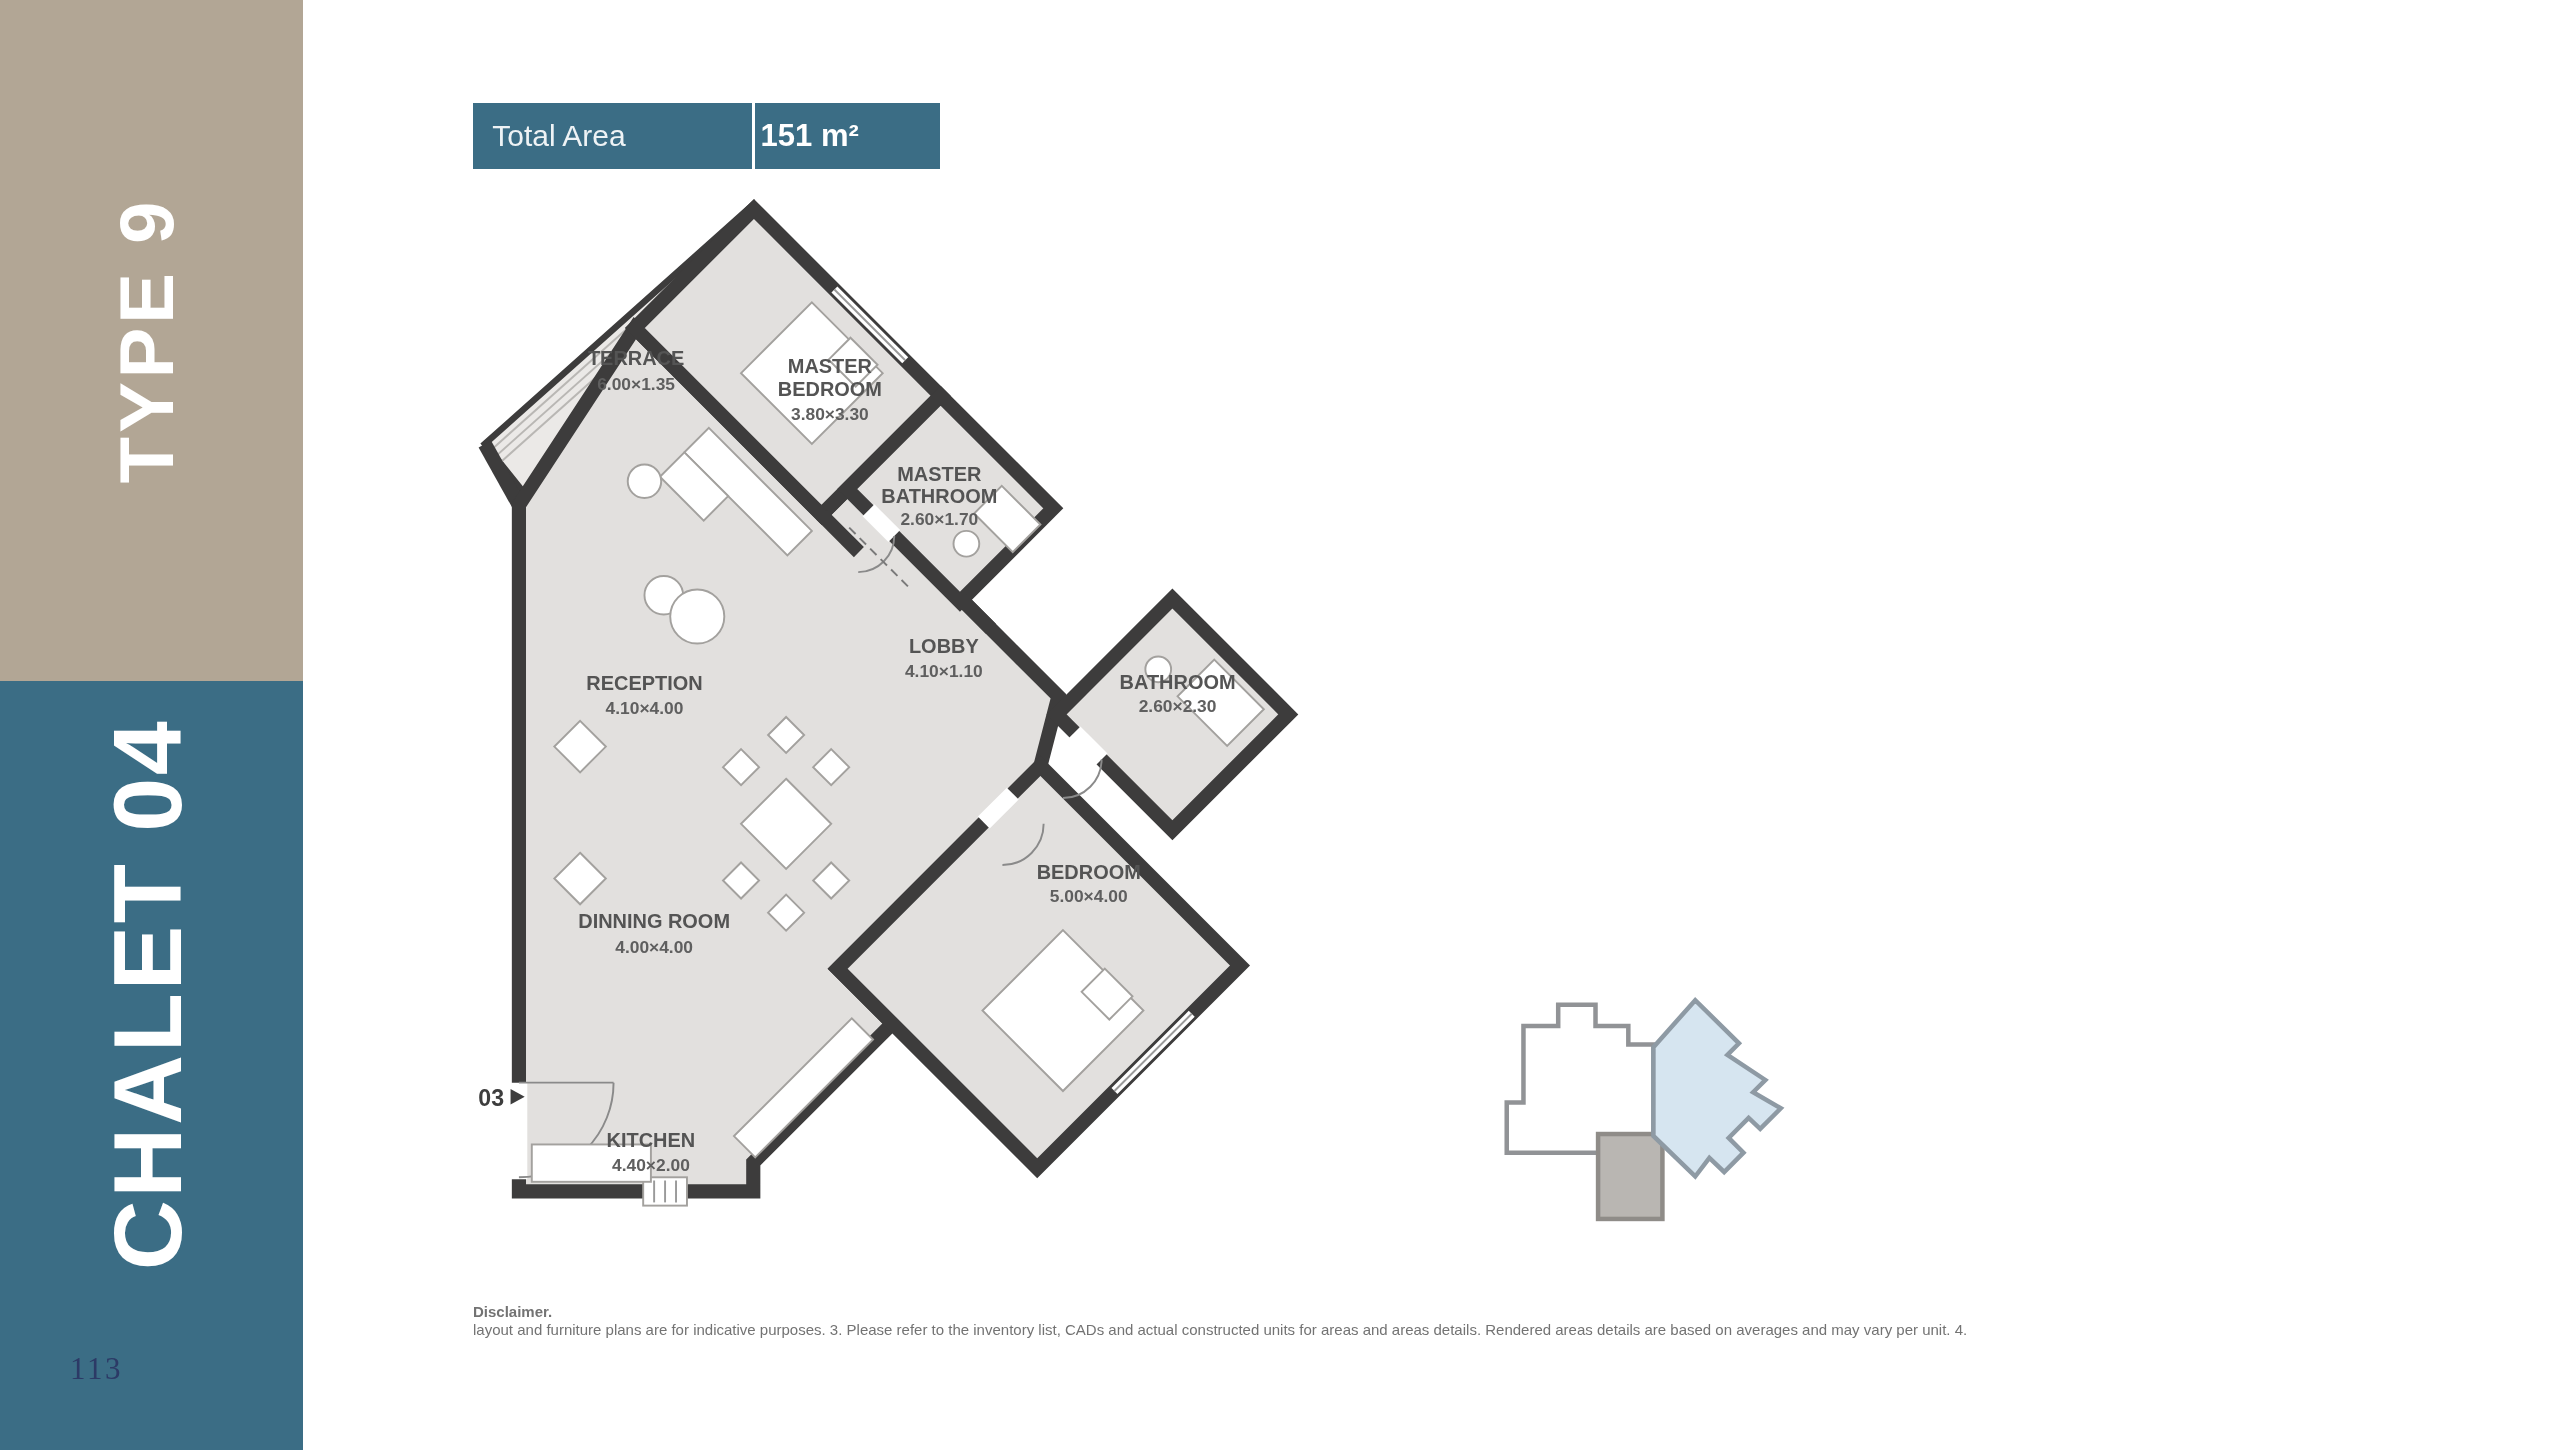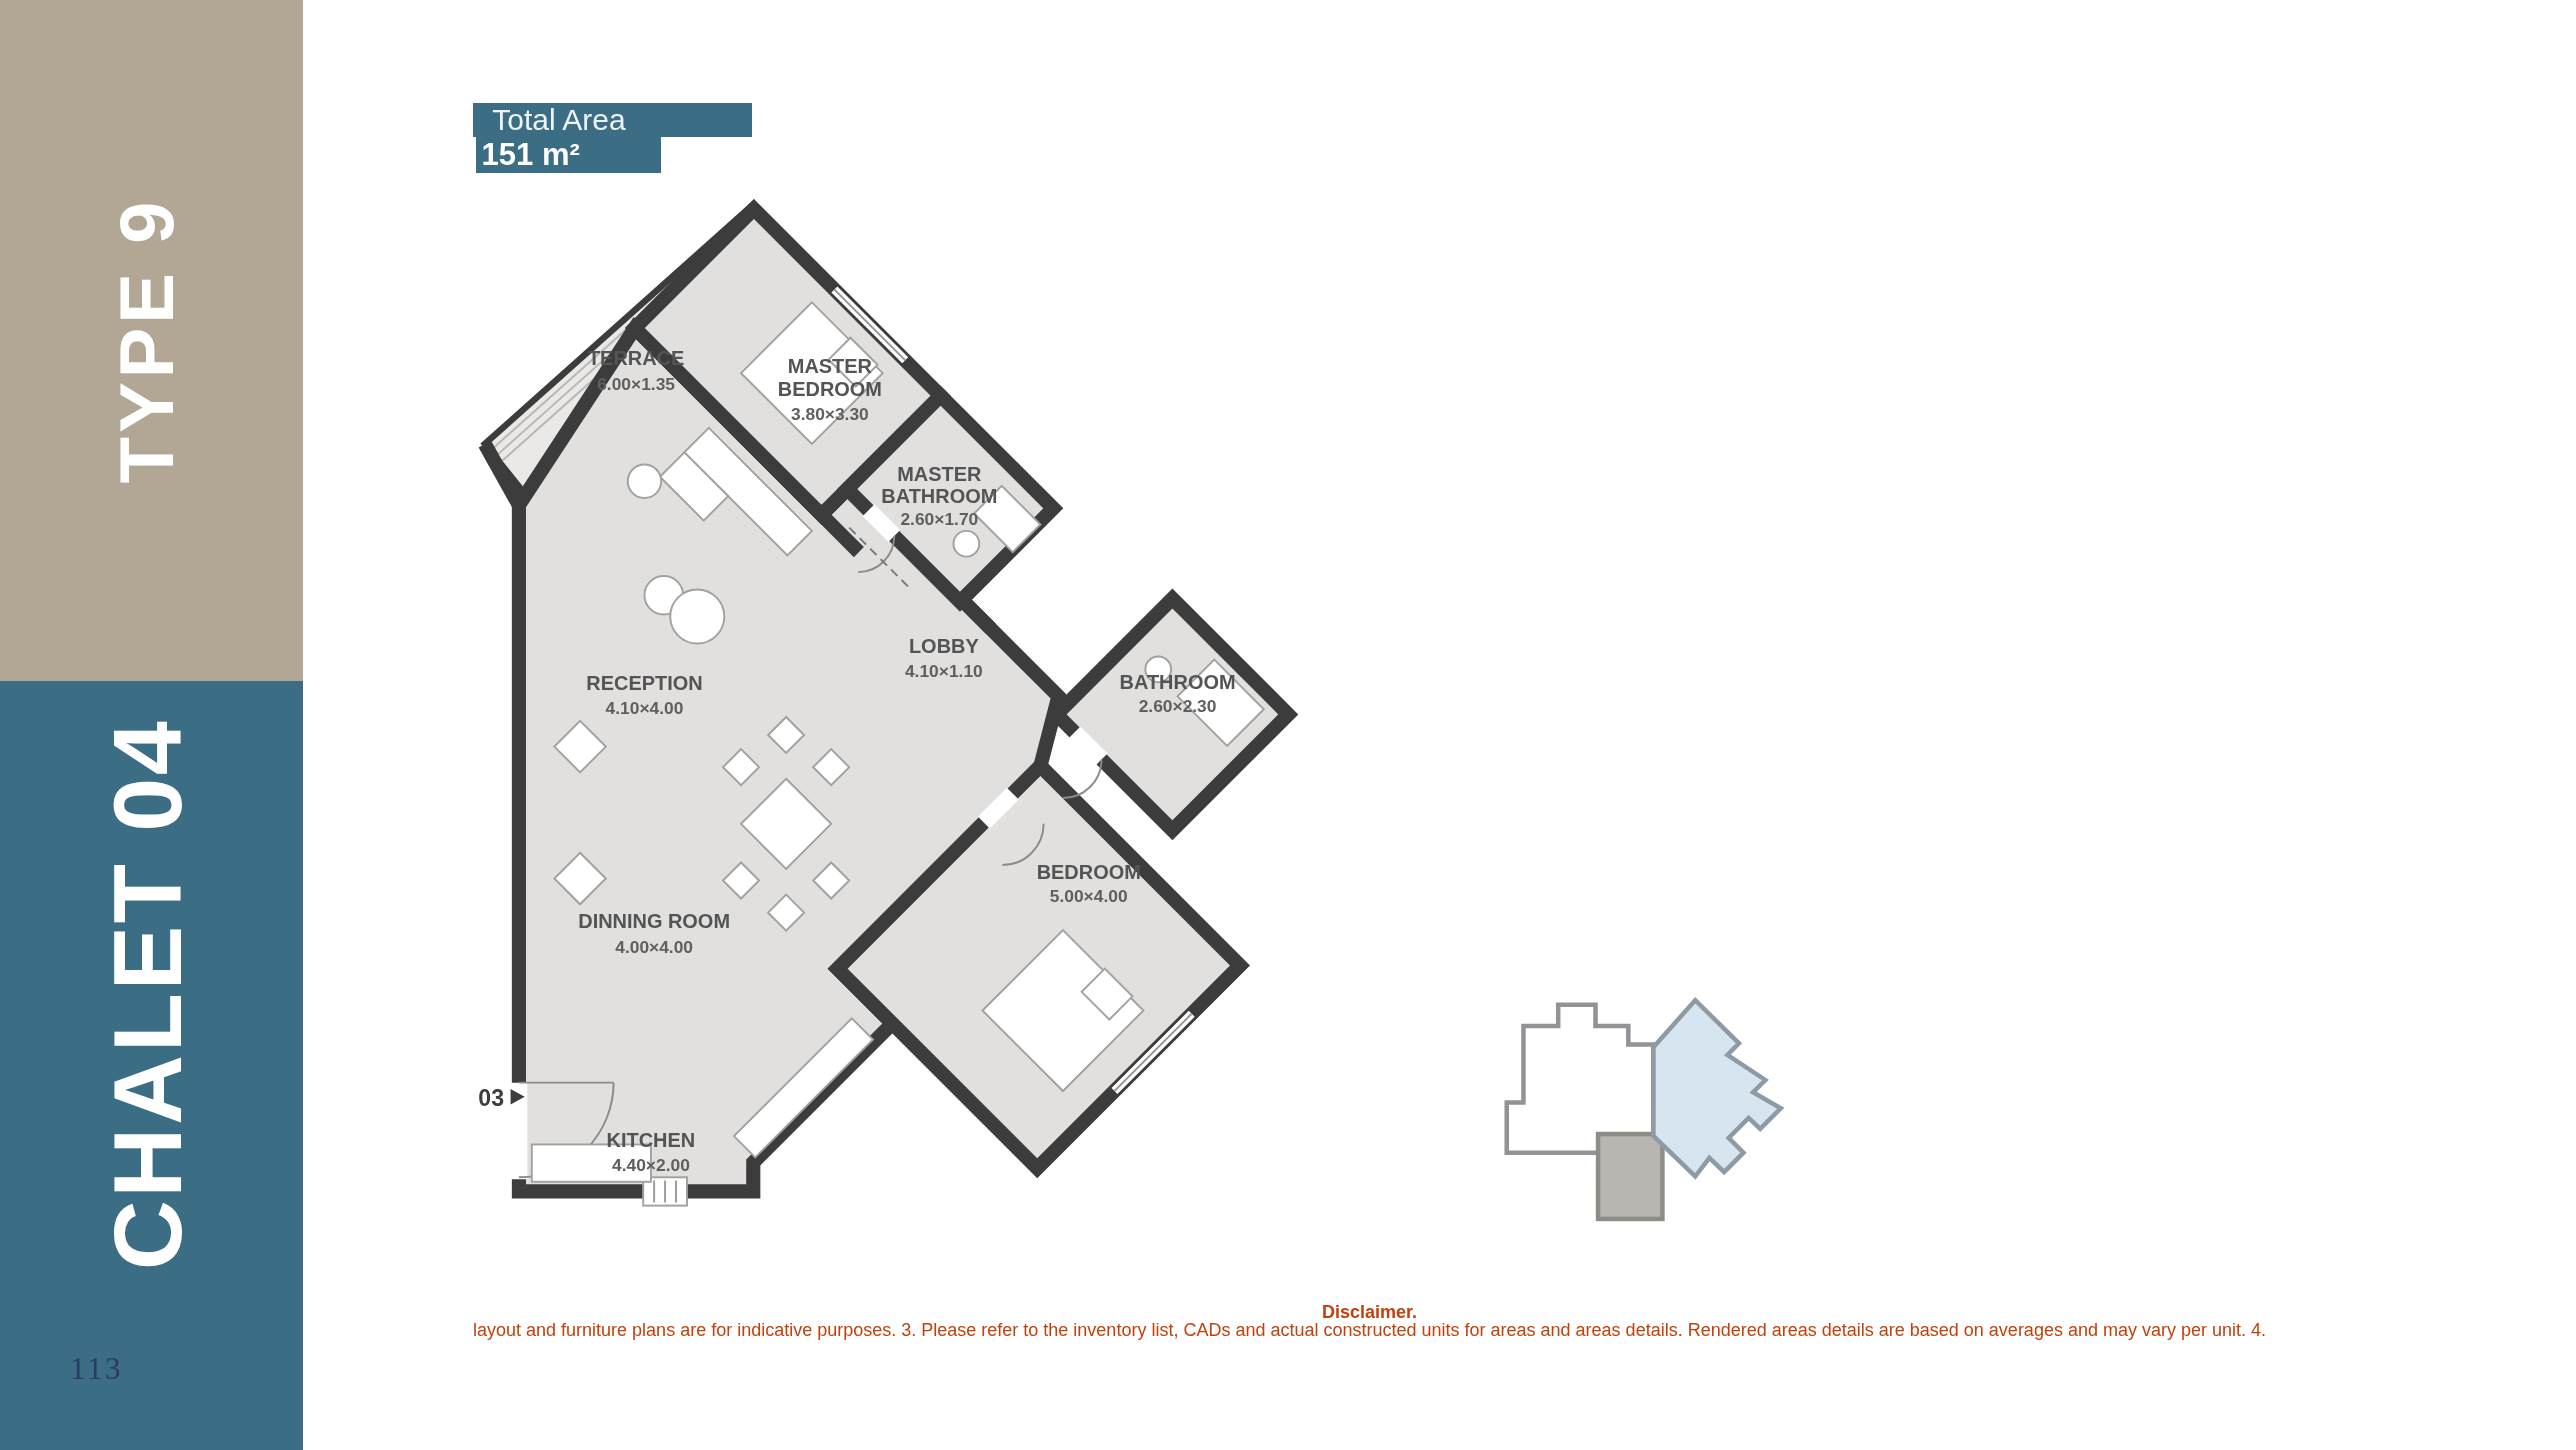--- a/index.html
+++ b/index.html
@@ -13,21 +13,21 @@
 
   
   .side-tan{position:absolute;left:0;top:0;width:303px;height:681px;background:var(--tan);}
   .side-teal{position:absolute;left:0;top:681px;width:303px;height:769px;background:var(--teal);}
   .vtext{position:absolute;color:#fff;font-weight:bold;text-align:center;transform:rotate(-90deg);white-space:nowrap;}
   .type-label{left:-111px;top:263px;width:515px;height:155px;line-height:155px;font-size:76px;letter-spacing:3.9px;}
   .chalet-label{left:-184px;top:914px;width:663px;height:161px;line-height:161px;font-size:97px;letter-spacing:2.6px;}
   .page-number{position:absolute;left:70px;top:1351px;font-family:"Liberation Serif",serif;font-size:31px;color:var(--page-num-navy);letter-spacing:2.6px;}
 
   
-  .area-bar{position:absolute;left:473px;top:103px;height:66px;display:flex;flex-direction:column;}
+  .area-bar{position:absolute;left:473px;top:103px;height:66px;display:flex;}
   .area-cell{background:var(--teal);height:66px;display:flex;align-items:center;}
   .area-cell.label{width:279px;}
   .area-cell.value{width:185px;margin-left:2.6px;}
   .area-cell.label span{color:#eef3f5;font-size:30px;font-weight:400;padding-left:19.3px;}
   .area-cell.value span{color:#ffffff;font-size:31px;font-weight:bold;padding-left:6px;}
 
   
   .plan{position:absolute;left:451px;top:180px;width:902px;height:1043px;}
   .room{fill:var(--floor);stroke:var(--wall);stroke-width:22;stroke-linejoin:miter;}
   .terrace{fill:var(--floor-light);stroke:var(--wall);stroke-width:10;stroke-linejoin:miter;}
@@ -43,21 +43,21 @@
   .rdims{font-family:"Liberation Sans",sans-serif;font-size:27px;font-weight:bold;fill:#5f5f5f;text-anchor:middle;}
   .entr{font-family:"Liberation Sans",sans-serif;font-size:36px;font-weight:bold;fill:#3d3d3d;text-anchor:middle;}
 
   
   .locator{position:absolute;left:1481px;top:953px;width:386px;height:290px;}
   .loc-white{fill:#ffffff;stroke:#919396;stroke-width:7;stroke-linejoin:miter;}
   .loc-blue{fill:var(--locator-blue);stroke:#8e9aa4;stroke-width:7;stroke-linejoin:miter;}
   .loc-gray{fill:var(--locator-gray);stroke:#8f8c88;stroke-width:7;}
 
   
-  .disclaimer{position:absolute;left:473px;top:1303px;color:#c2410c;font-size:18px;line-height:18px;text-align:center;}
+  .disclaimer{position:absolute;left:473px;top:1303px;color:#737373;font-size:15px;line-height:18px;}
   .disclaimer .title{font-weight:bold;}
   .disclaimer .dline{white-space:nowrap;}
 </style>
 </head>
 <body>
 
 <div id="page">
 
   <div class="side-tan"></div>
   <div class="side-teal"></div>

